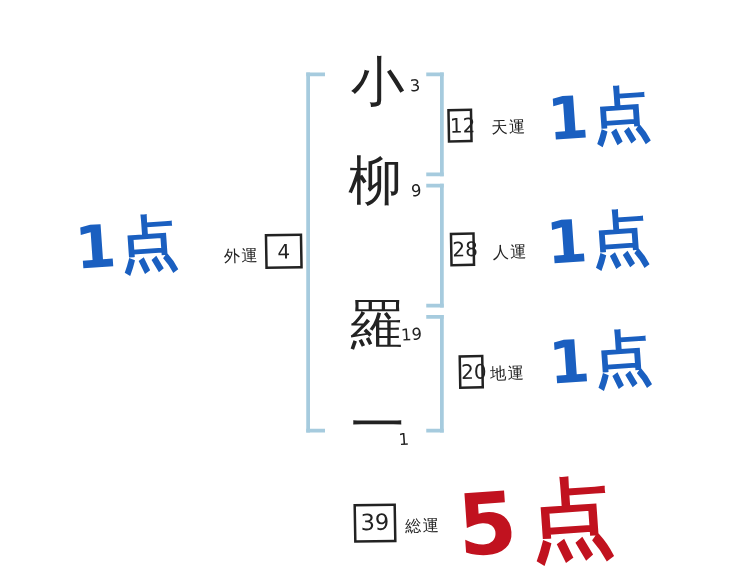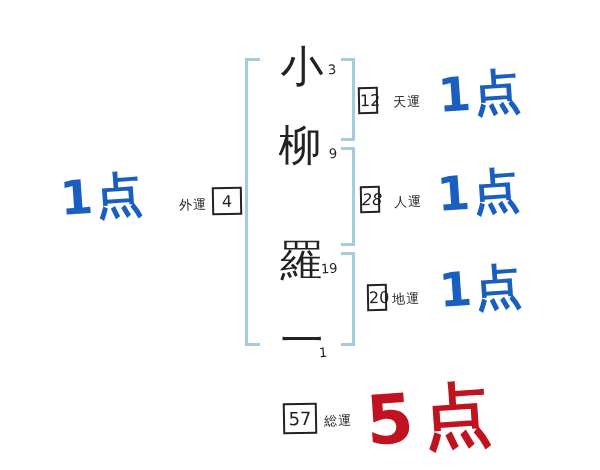--- a/index.html
+++ b/index.html
@@ -61,29 +61,29 @@
 
   <div class="strokes" style="left:328px;top:62px;">3</div>
   <div class="strokes" style="left:329px;top:146px;">9</div>
   <div class="strokes" style="left:321px;top:261px;">19</div>
   <div class="strokes" style="left:319px;top:345px;">1</div>
 
   <div class="num-box" style="left:358px;top:87px;">12</div>
   <div class="luck-label" style="left:393px;top:93px;">天運</div>
   <div class="score blue" style="left:438px;top:62px;">1点</div>
 
-  <div class="num-box" style="left:360px;top:186px;font-style:italic;">28</div>
+  <div class="num-box" style="left:360px;top:186px;">28</div>
   <div class="luck-label" style="left:394px;top:193px;">人運</div>
   <div class="score blue" style="left:437px;top:161px;">1点</div>
 
   <div class="num-box" style="left:357px;top:284px;margin-left:10px;">20</div>
   <div class="luck-label" style="left:392px;top:290px;">地運</div>
   <div class="score blue" style="left:439px;top:257px;">1点</div>
 
   <div class="luck-label" style="left:179px;top:196px;">外運</div>
   <div class="num-box" style="left:212px;top:187px;width:30px;height:28px;line-height:25px;">4</div>
   <div class="score blue" style="left:60px;top:165px;">1点</div>
 
-  <div class="num-box big" style="left:283px;top:403px;">57</div>
+  <div class="num-box big" style="left:283px;top:403px;">39</div>
   <div class="luck-label" style="left:324px;top:412px;">総運</div>
   <div class="score red" style="left:366px;top:372px;">5点</div>
 
 </div>
 
 </body></html>

